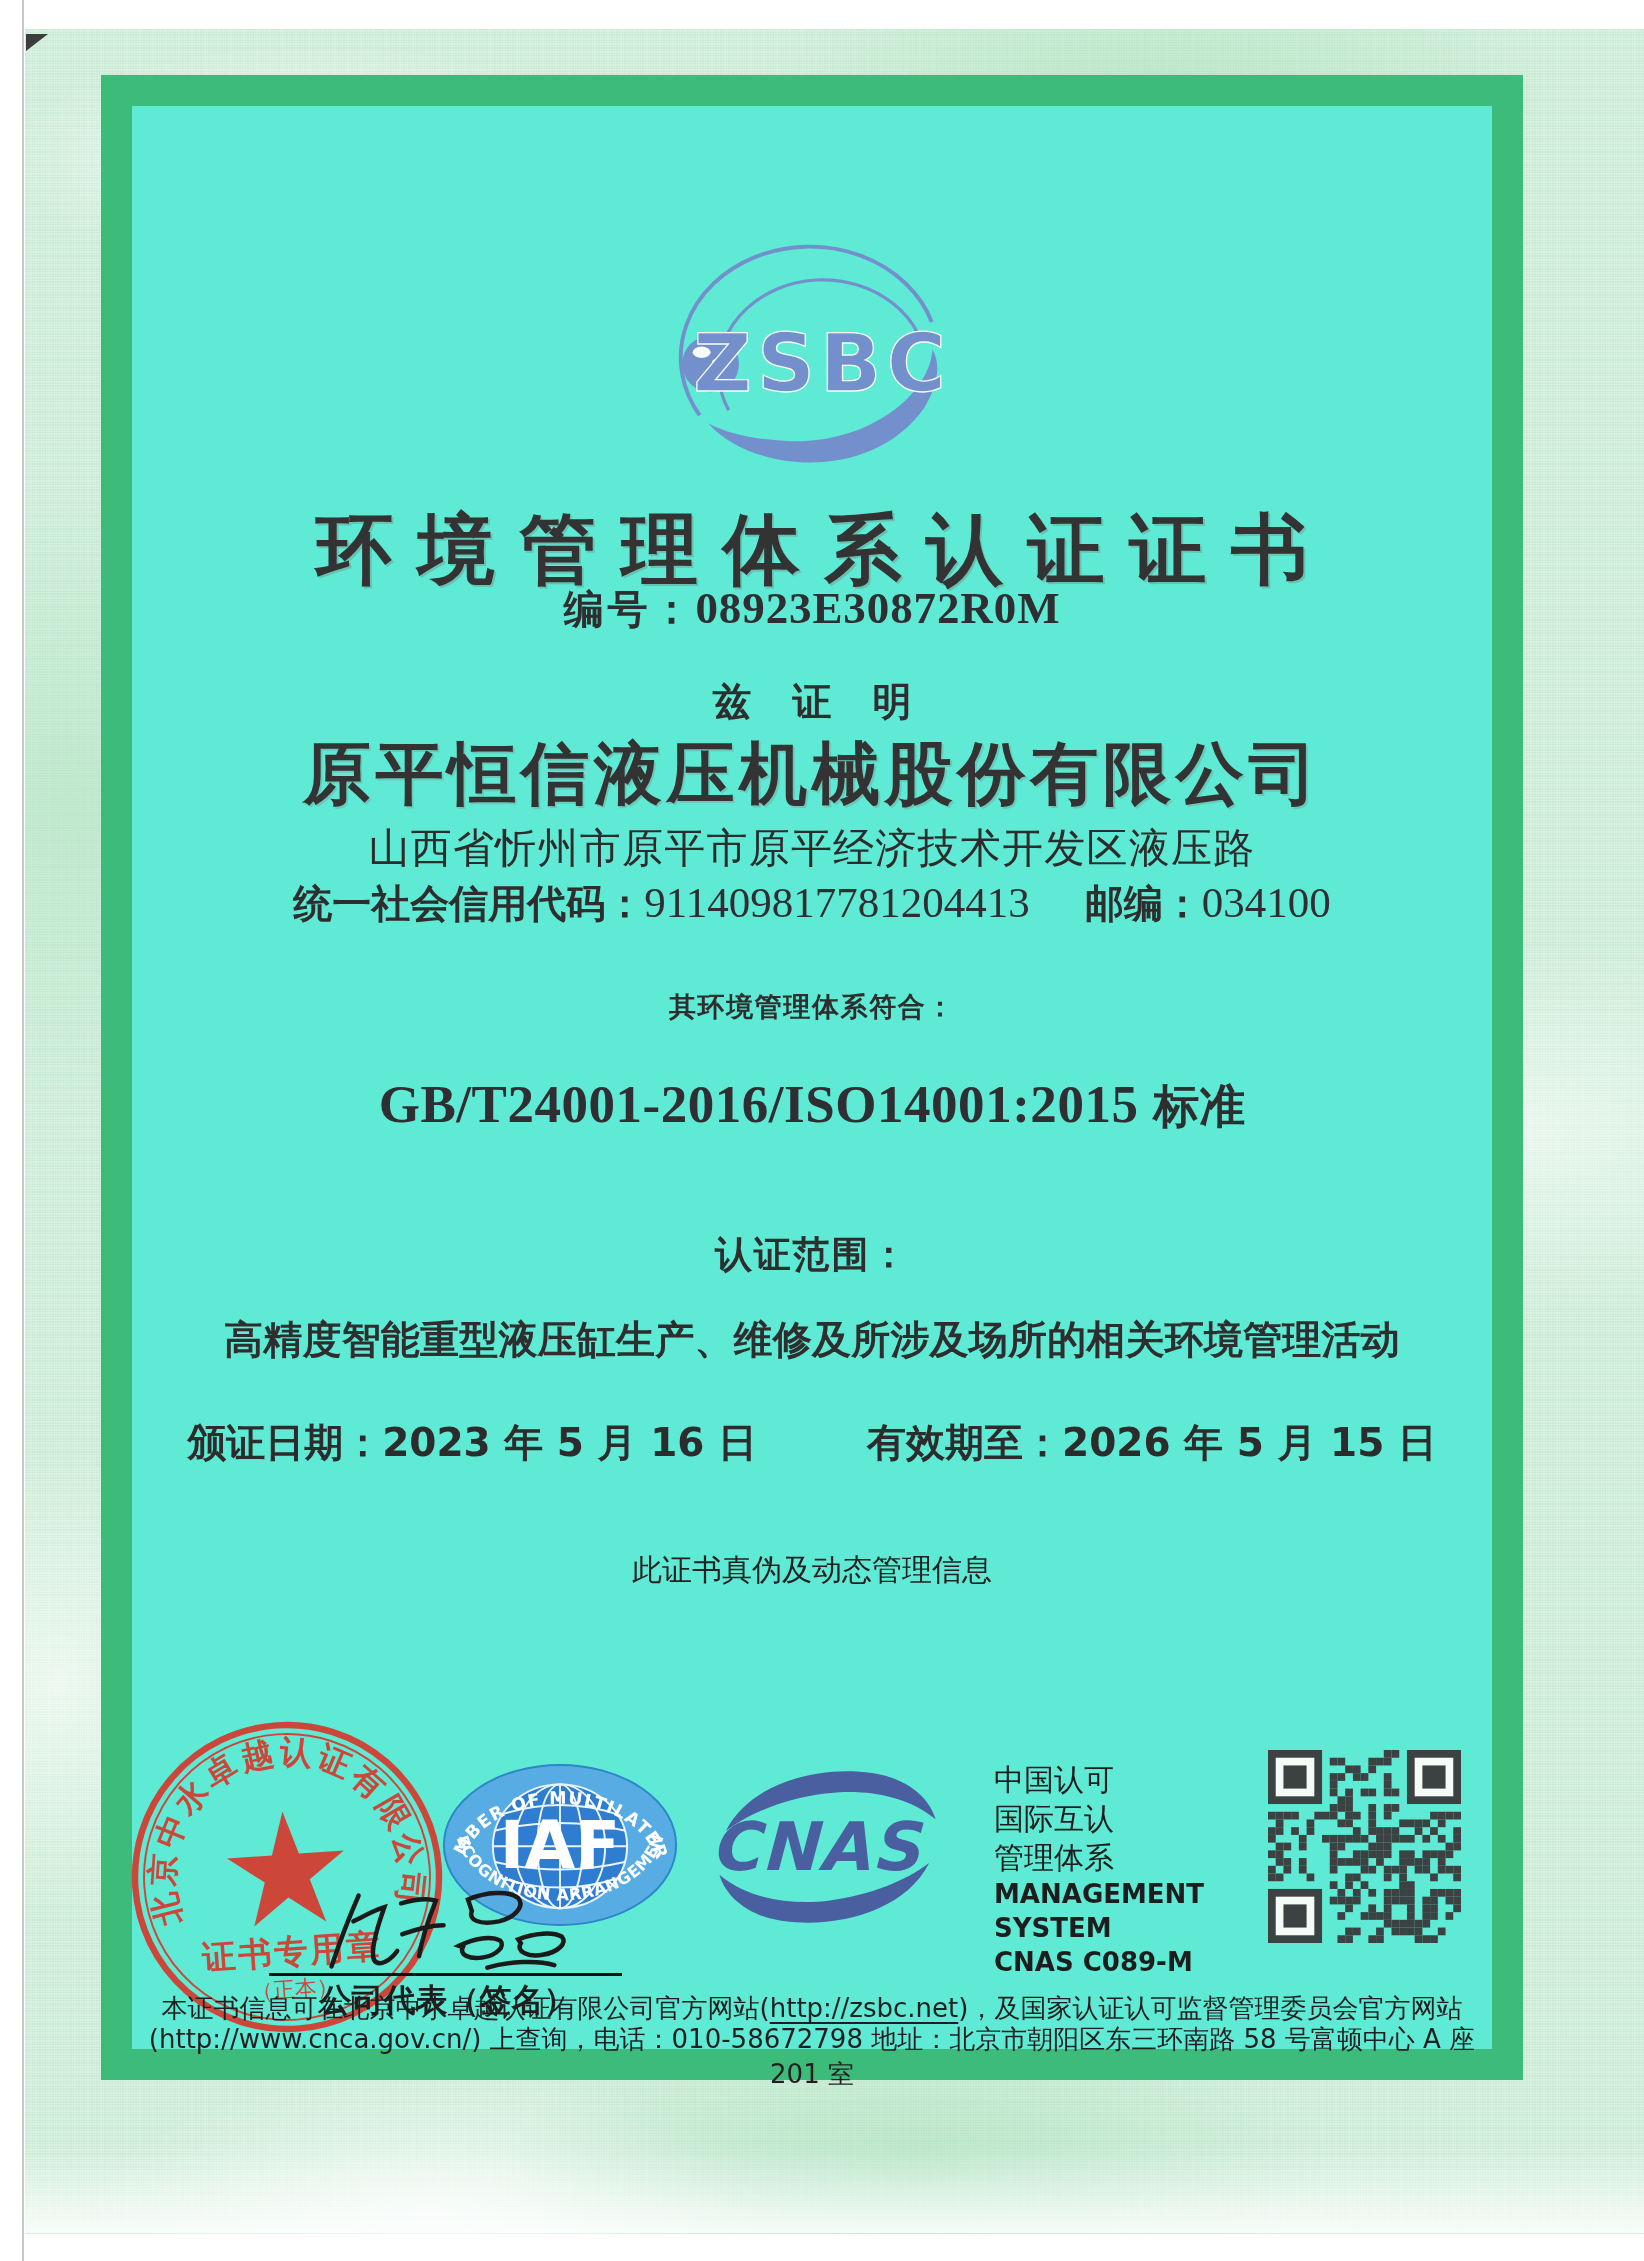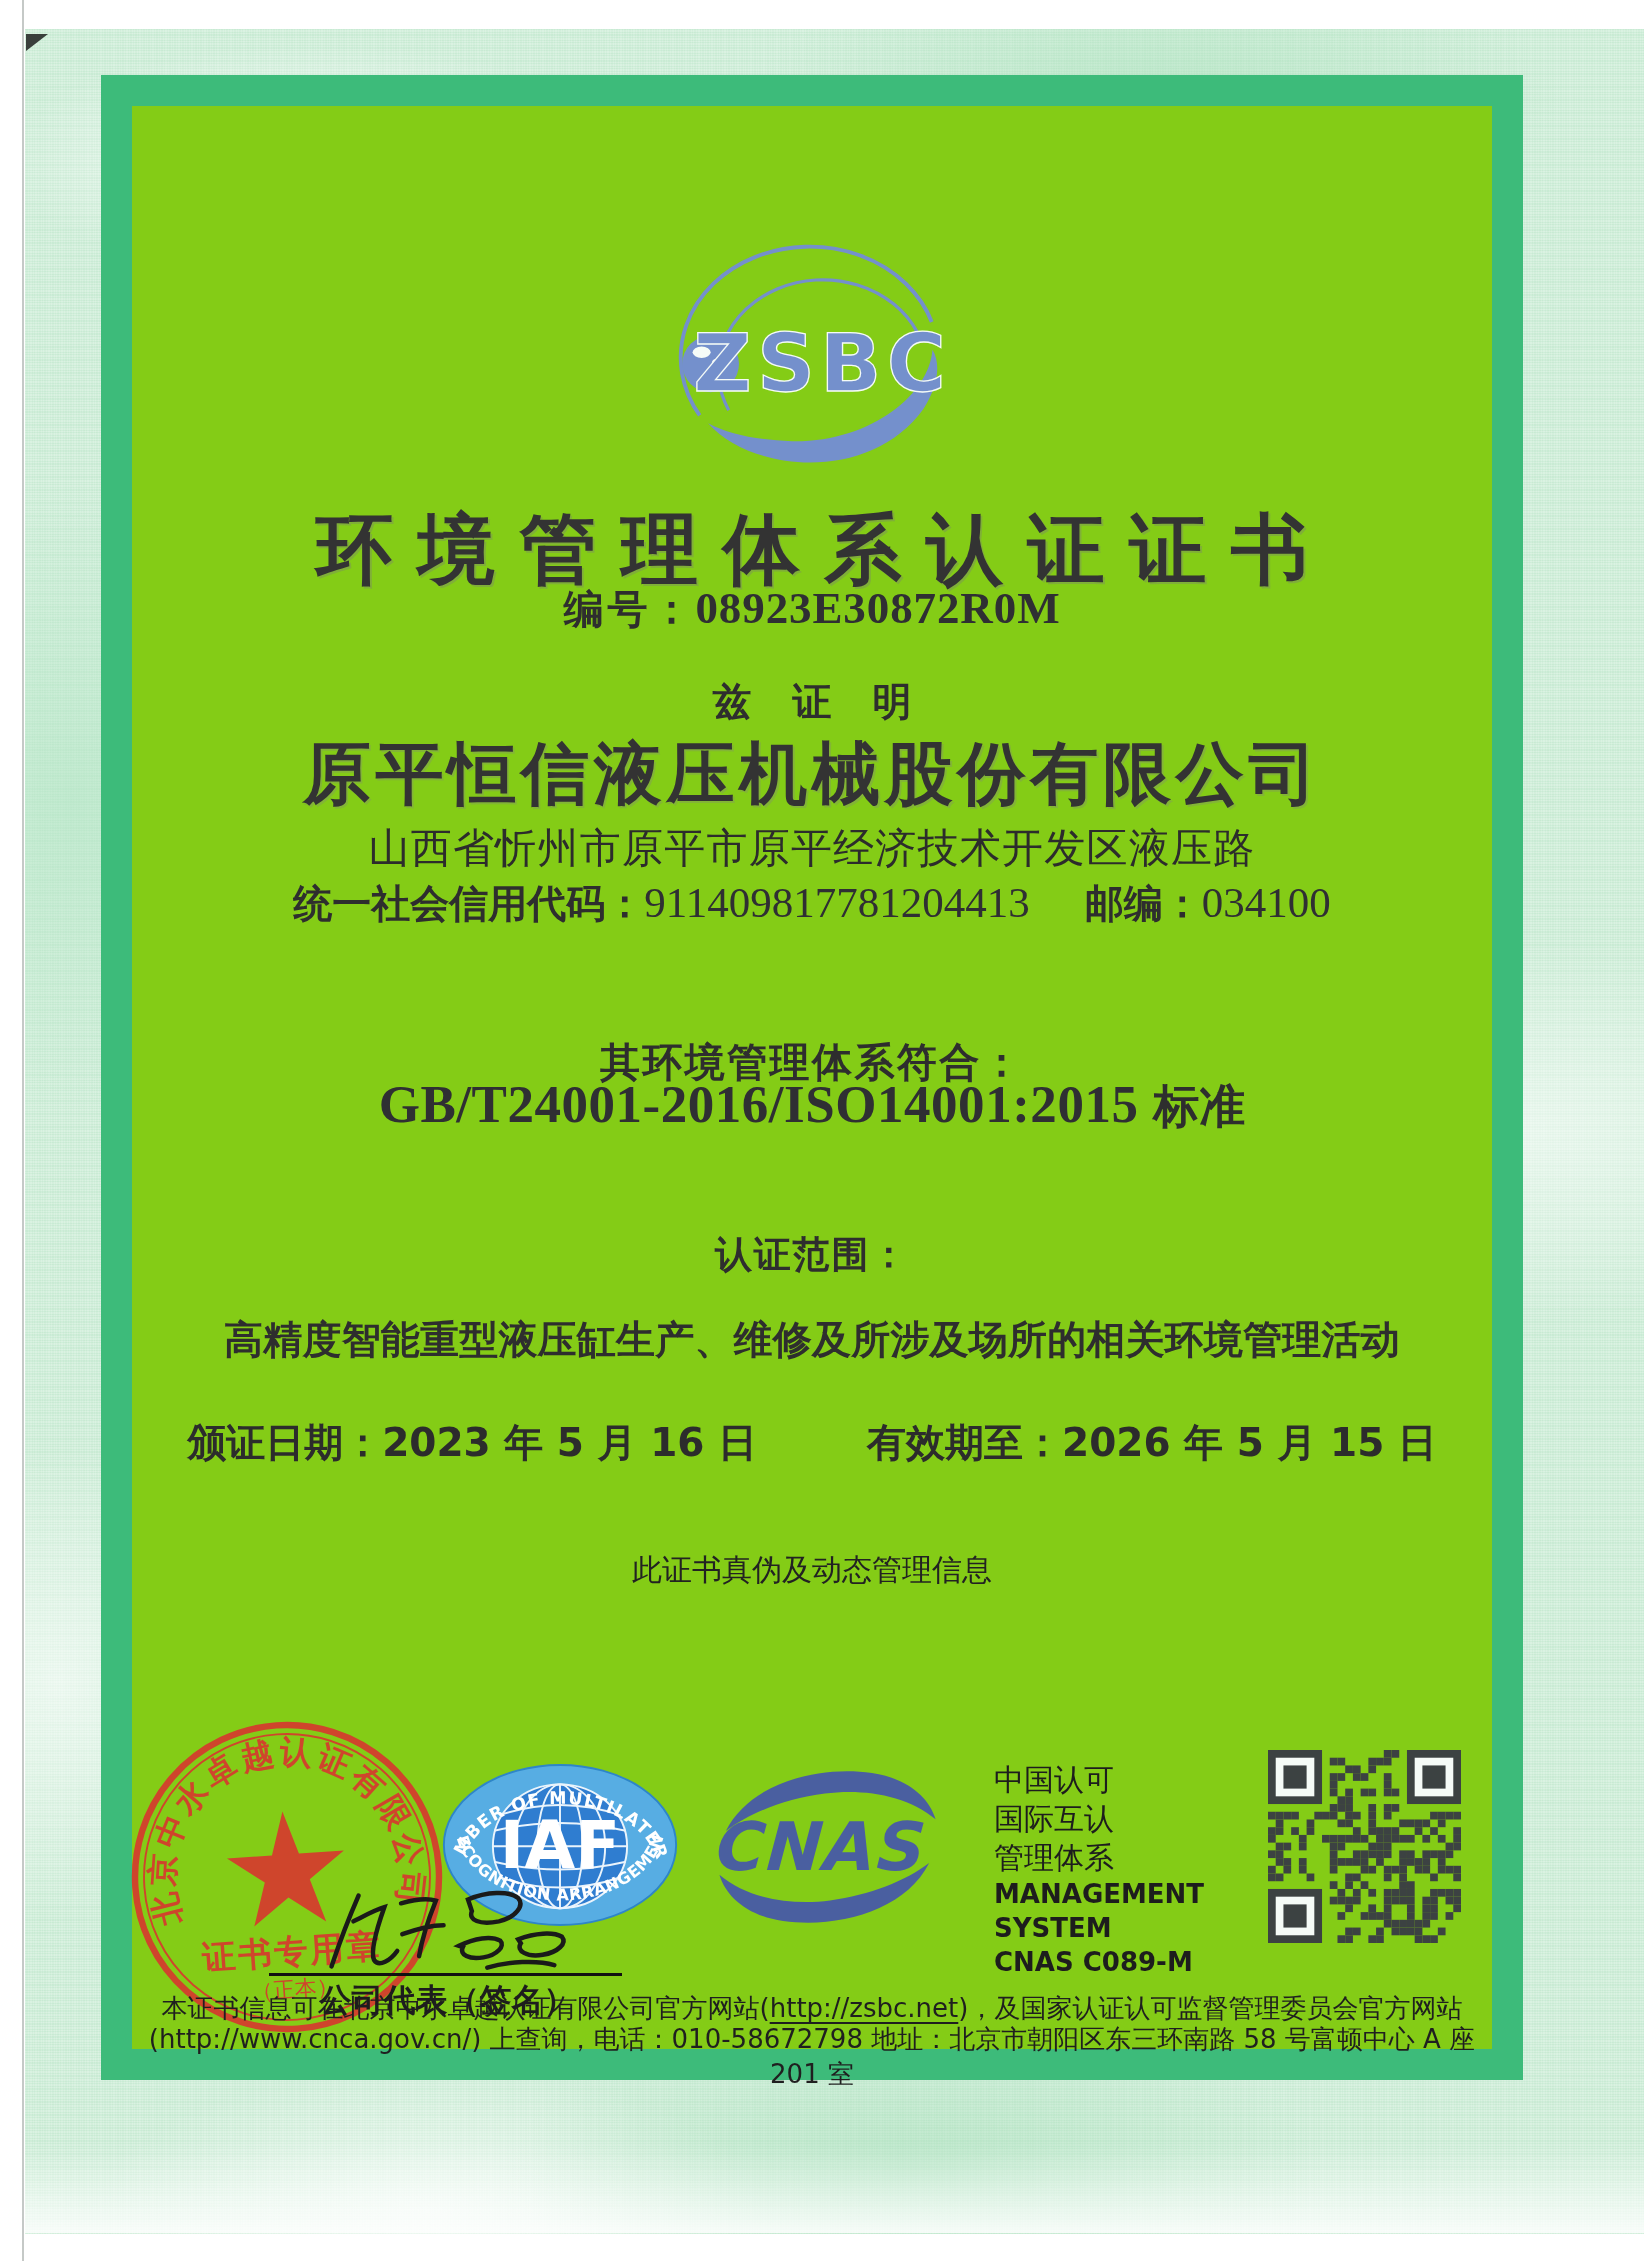--- a/index.html
+++ b/index.html
@@ -32,38 +32,38 @@
     position:absolute;left:26px;top:34px;width:0;height:0;
     border-top:17px solid #3a3f3c;border-right:22px solid transparent;
   }
   
   .frame{
     position:absolute;left:101px;top:75px;width:1422px;height:2005px;
     border:31px solid #3dbb7a;box-sizing:border-box;
   }
   .inner{
     position:absolute;left:132px;top:106px;width:1360px;height:1943px;
-    background:#84cc16;
+    background:#5eead4;
   }
   .inner > div{position:absolute;}
   .cline{left:0;width:1360px;text-align:center;color:#2e2e2e;}
   
   .title{top:393px;font-size:77px;font-weight:700;color:#333;
     letter-spacing:.32em;text-indent:.32em;text-shadow:1.9px 1.9px 0 rgba(120,120,120,.35);}
   .num-row{top:476px;display:flex;justify-content:center;align-items:baseline;left:0;width:1360px;}
   .num-label{font-size:40px;font-weight:700;color:#2e2e2e;letter-spacing:.1em;}
   .num-value{font-family:"Liberation Serif","DejaVu Serif",serif;font-size:45px;font-weight:600;color:#2f2f33;letter-spacing:.02em;}
   .hereby{top:569px;font-size:39px;font-weight:700;letter-spacing:1.05em;text-indent:1.05em;}
   .company{top:623px;font-size:68px;font-weight:800;letter-spacing:.07em;color:#333;
     text-shadow:1.9px 1.9px 0 rgba(130,130,130,.3);}
   .address{top:715px;font-size:41px;font-weight:500;letter-spacing:.03em;color:#2c2c2c;}
   .code-row{top:771px;display:flex;justify-content:center;align-items:baseline;gap:55px;left:0;width:1360px;}
   .code-label{font-size:39px;font-weight:700;color:#2e2e2e;}
   .code-value{font-family:"Liberation Serif","DejaVu Serif",serif;font-size:43px;font-weight:500;color:#2f2f33;}
-  .conforms{top:929px;font-size:40px;font-weight:700;letter-spacing:.06em;}
+  .conforms{top:883px;font-size:27px;font-weight:700;letter-spacing:.06em;}
   .standard{top:968px;}
   .standard .code{font-family:"Liberation Serif","DejaVu Serif",serif;font-size:53px;font-weight:700;color:#2f2f33;letter-spacing:.01em;}
   .standard .suffix{font-size:46px;font-weight:700;color:#2e2e2e;margin-left:11.6px;}
   .scope-heading{top:1124px;font-size:37px;font-weight:700;letter-spacing:.05em;}
   .scope{top:1207px;font-size:39px;font-weight:600;letter-spacing:.005em;}
   .dates-row{top:1310px;display:flex;justify-content:center;align-items:flex-end;gap:110px;left:0;width:1360px;
     font-size:39px;font-weight:600;color:#2c2c2c;}
   .notice1{top:1400px;font-size:30px;font-weight:500;color:#222;}
   .notice2{top:1444px;font-size:30px;font-weight:500;color:#222;}
   

